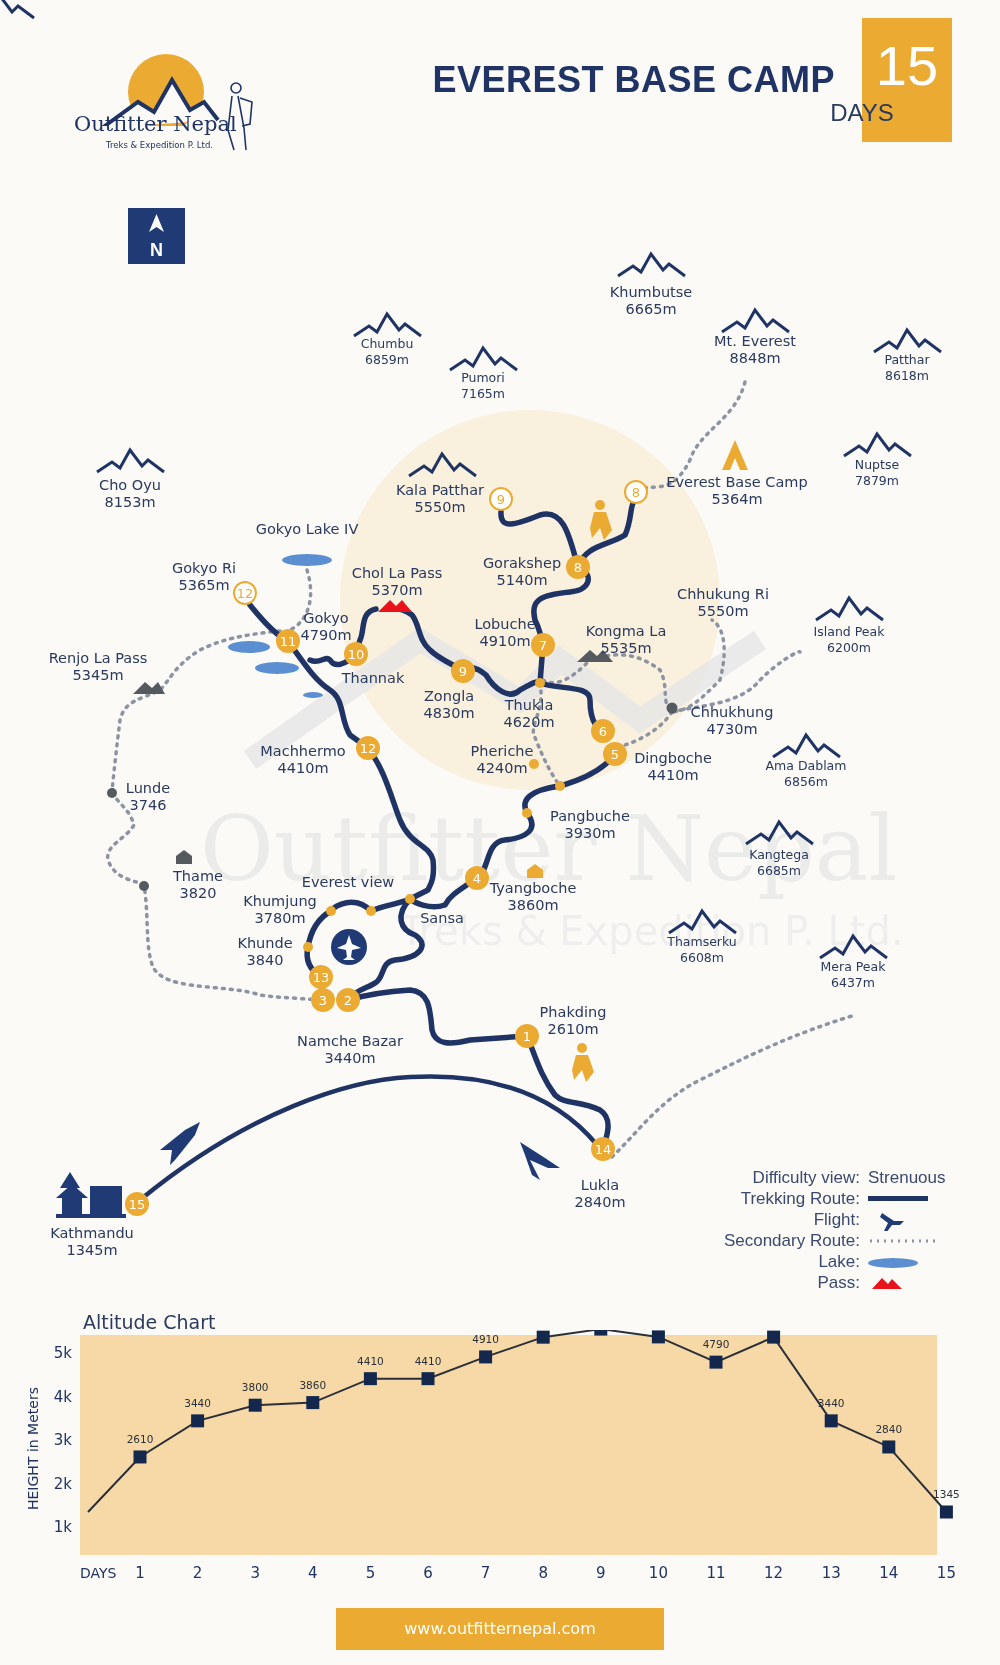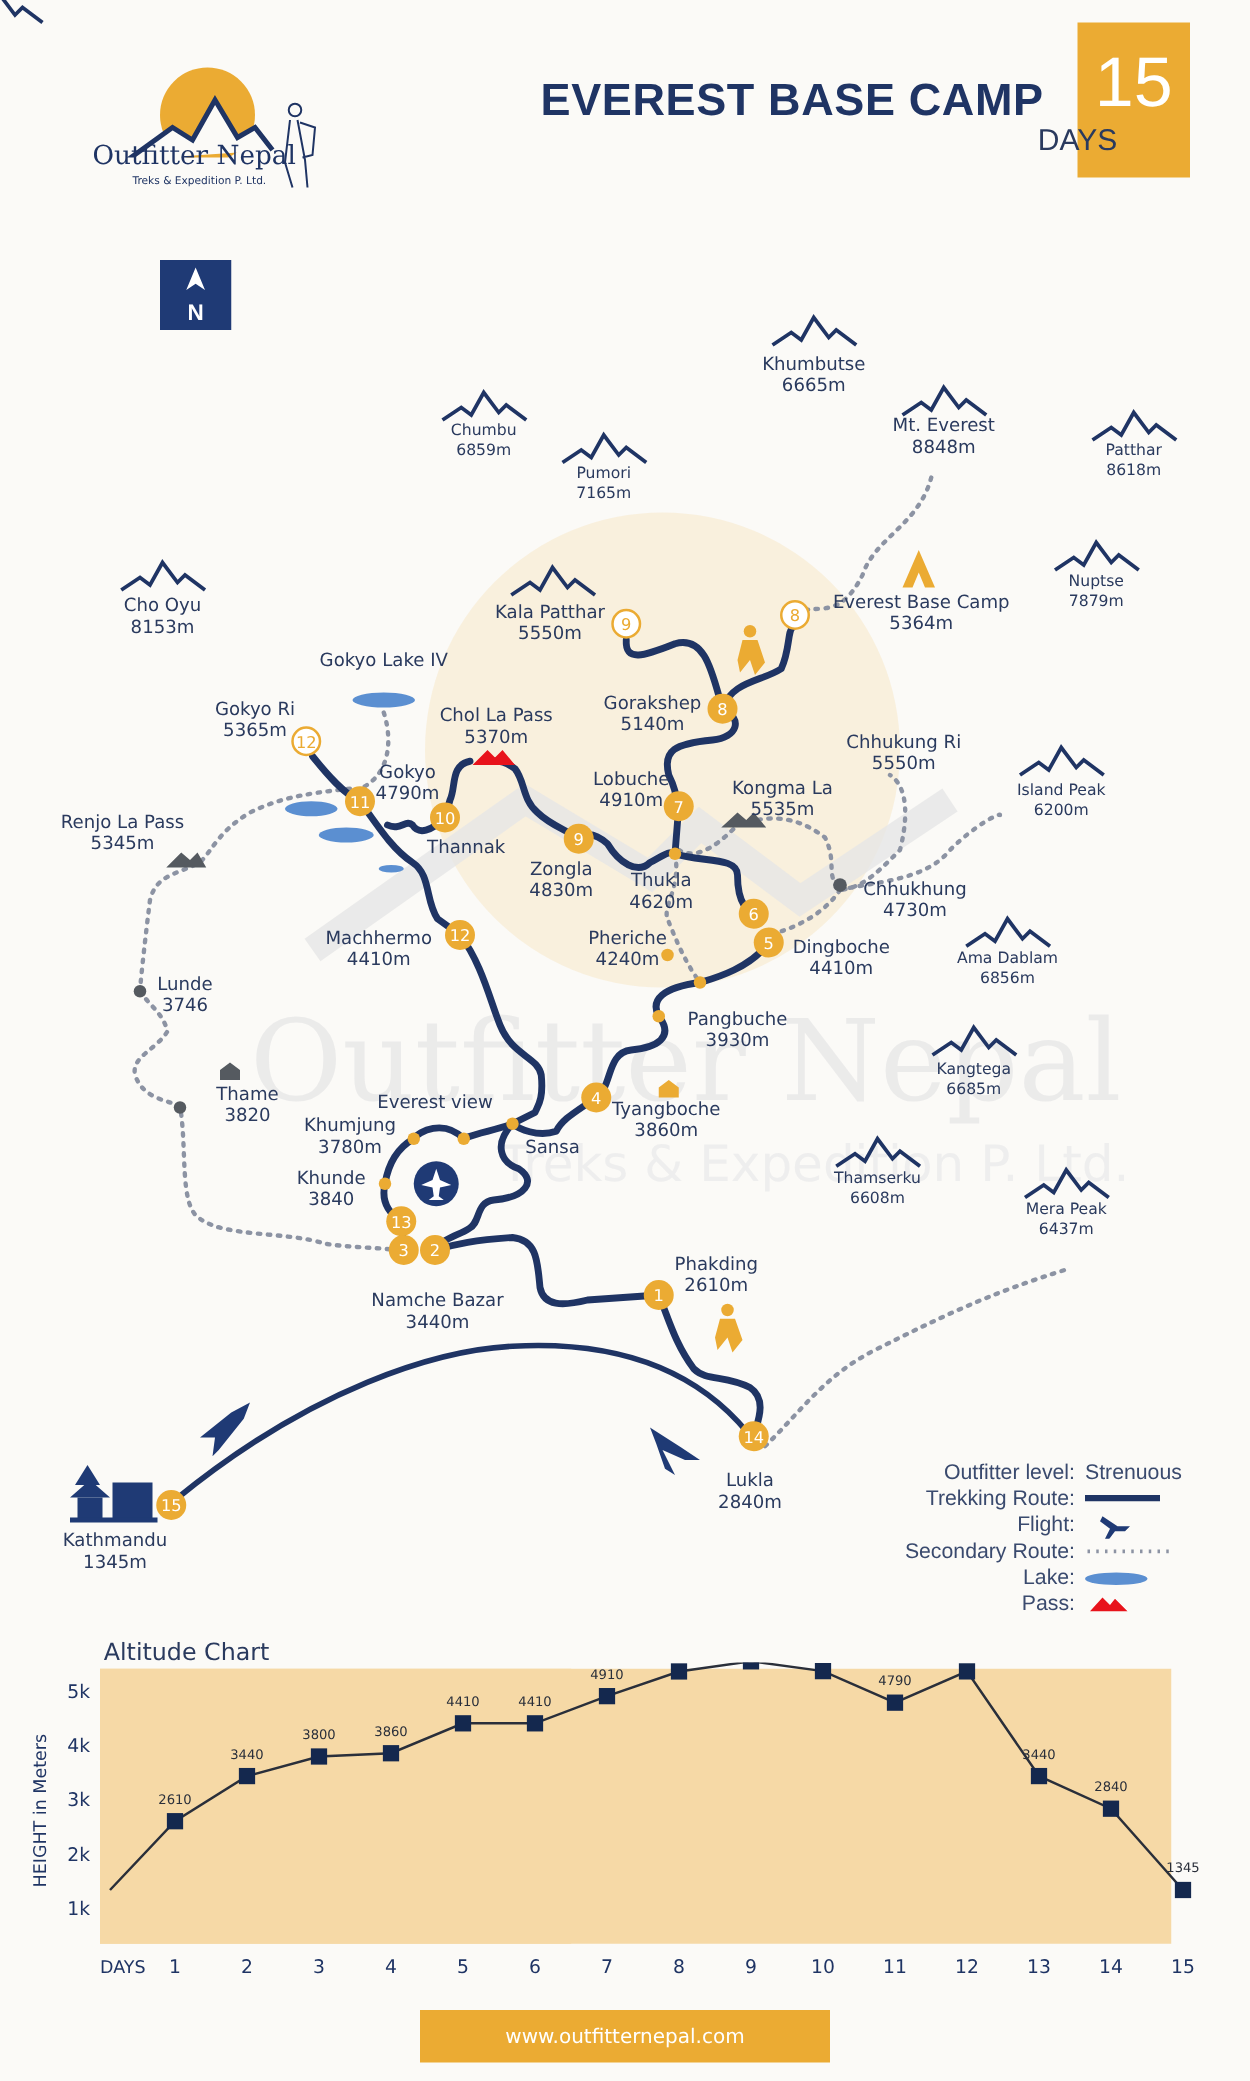--- a/index.html
+++ b/index.html
@@ -378,21 +378,21 @@
     <div>Lukla</div>
     <div>2840m</div>
   </div>
 <div class="lbl" style="left:92px;top:1225px;">
     <div>Kathmandu</div>
     <div>1345m</div>
   </div>
 
 <div class="legend">
   <div class="row">
-      <span class="k">Outfitter level:</span>
+      <span class="k">Difficulty view:</span>
       <span>Strenuous</span>
     </div>
   <div class="row">
       <span class="k">Trekking Route:</span>
       <span style="display:inline-block;width:60px;height:5px;background:#1f3464;"></span>
     </div>
   <div class="row">
       <span class="k">Flight:</span>
       <svg width="40" height="22">
         <path d="M14 4 L26 12 L36 12 L32 16 L24 16 L18 24 L16 22 L20 14 L12 8 Z" fill="#1f3a75"></path>

